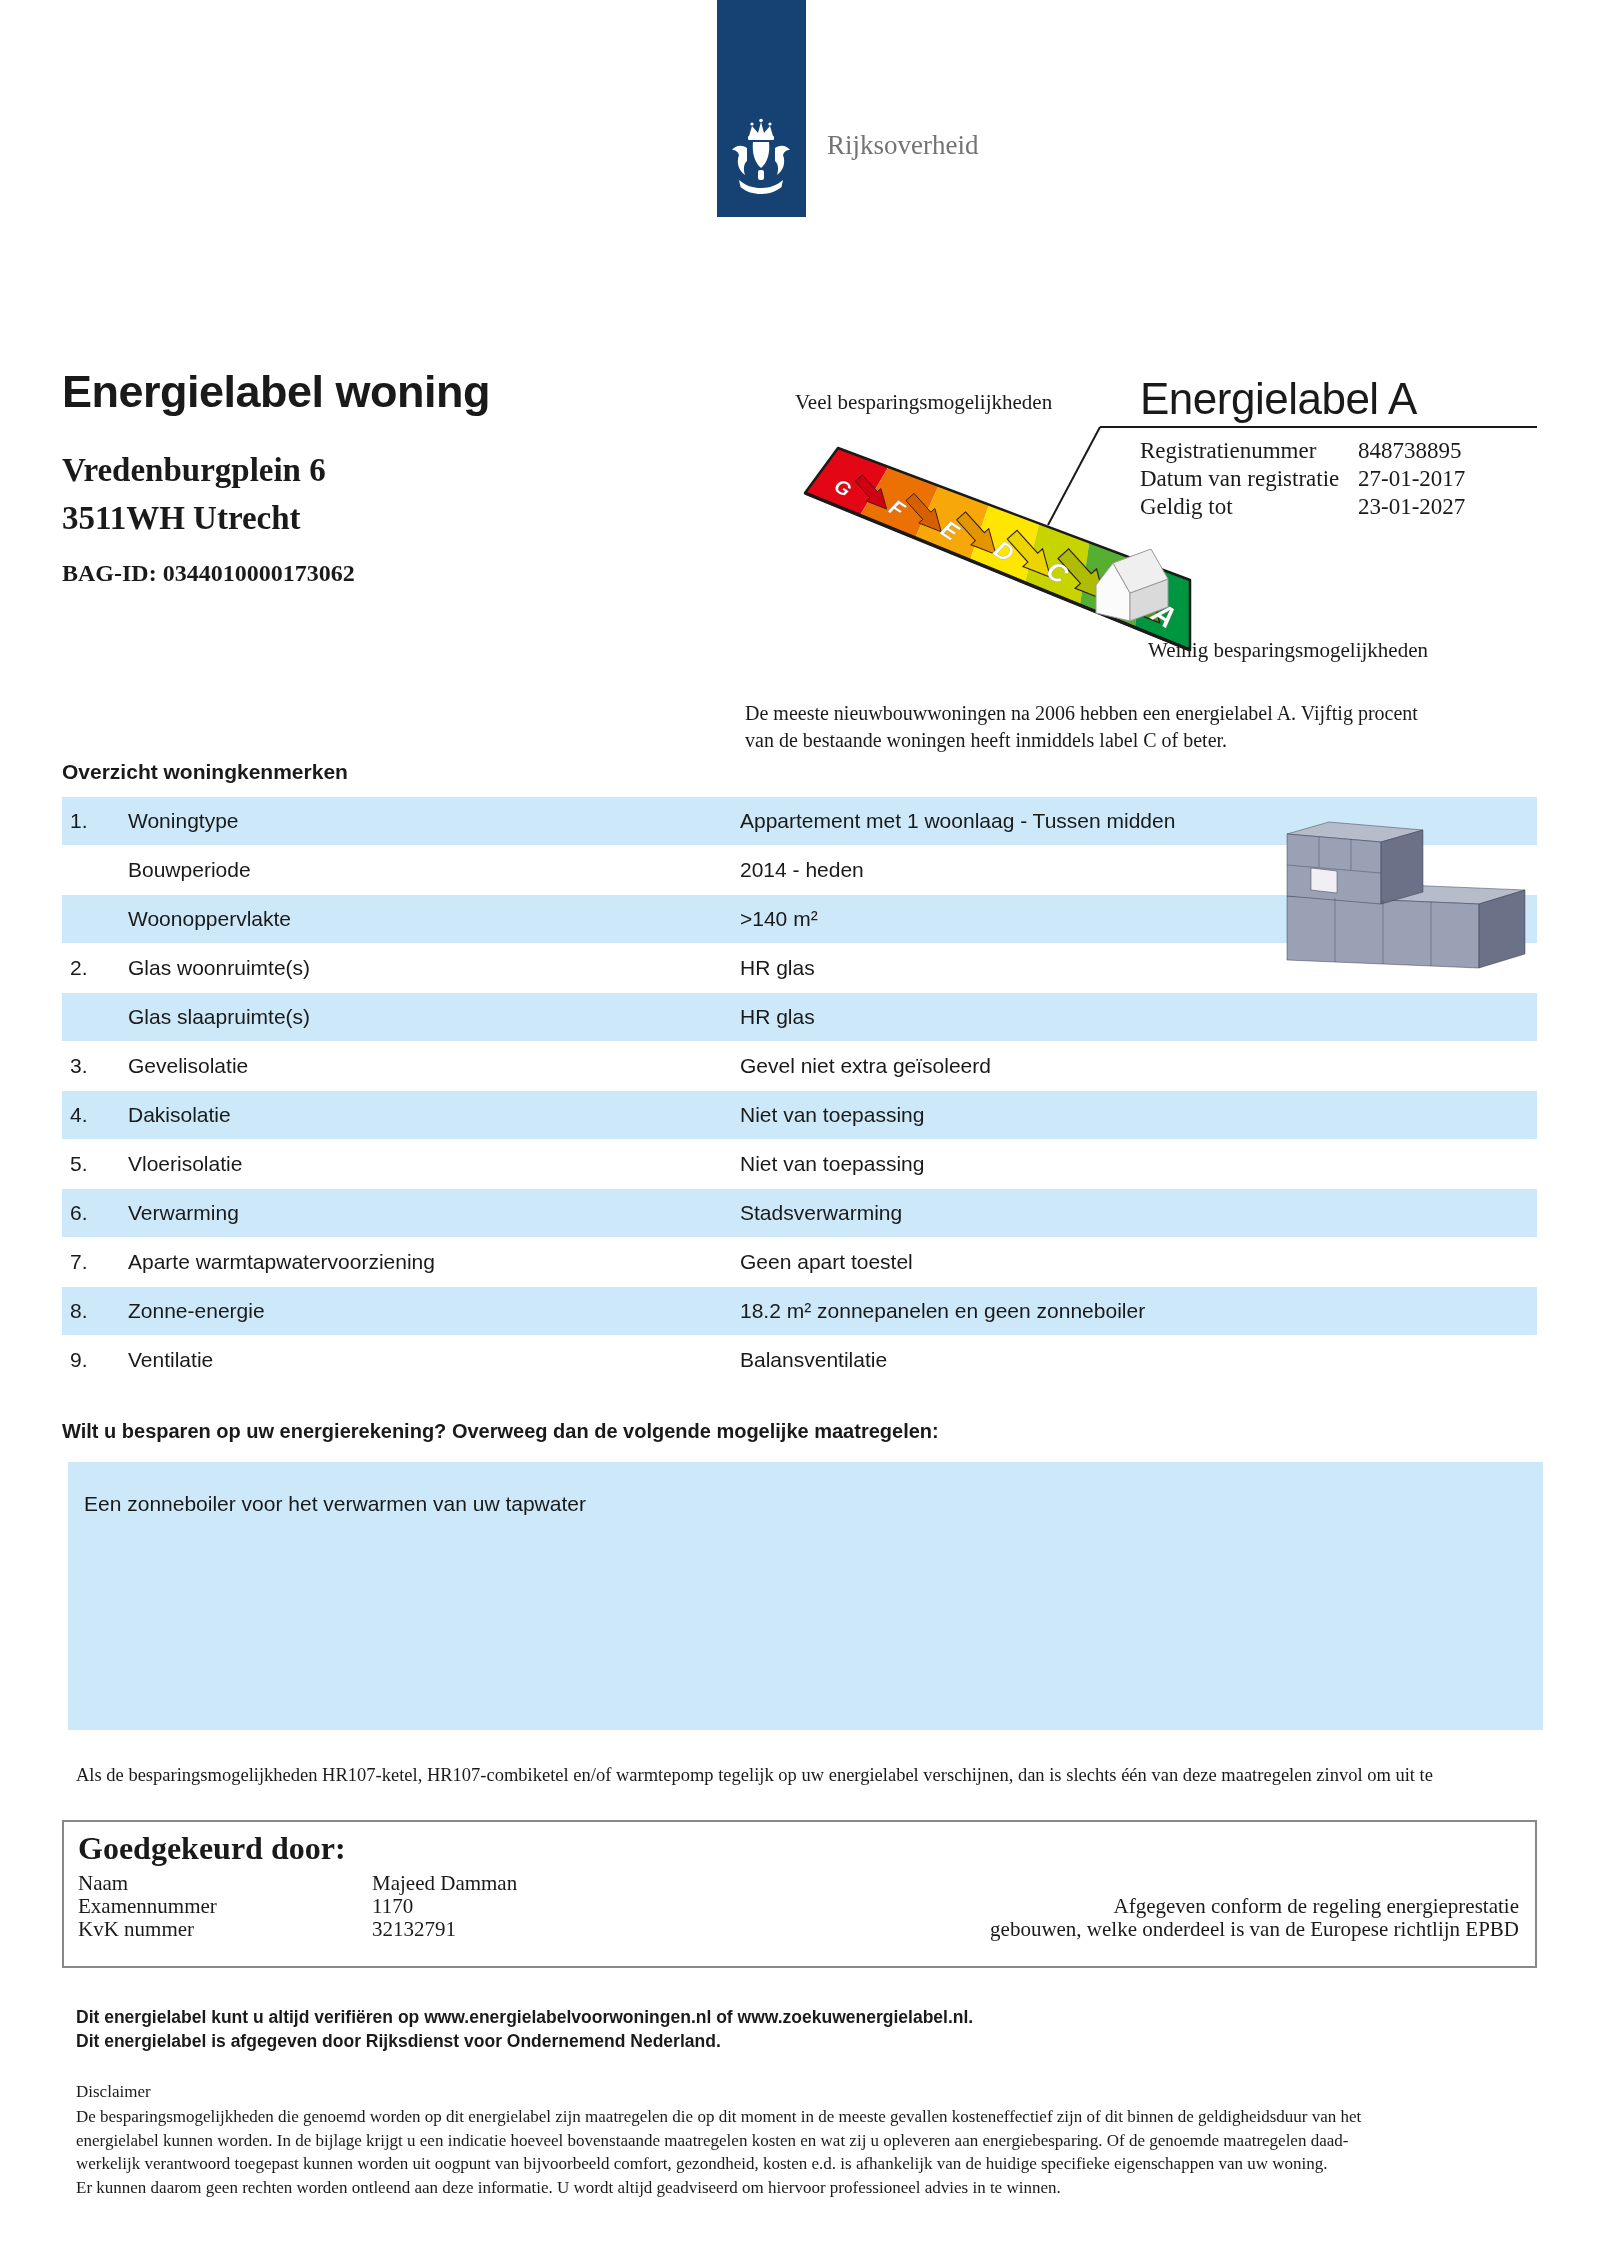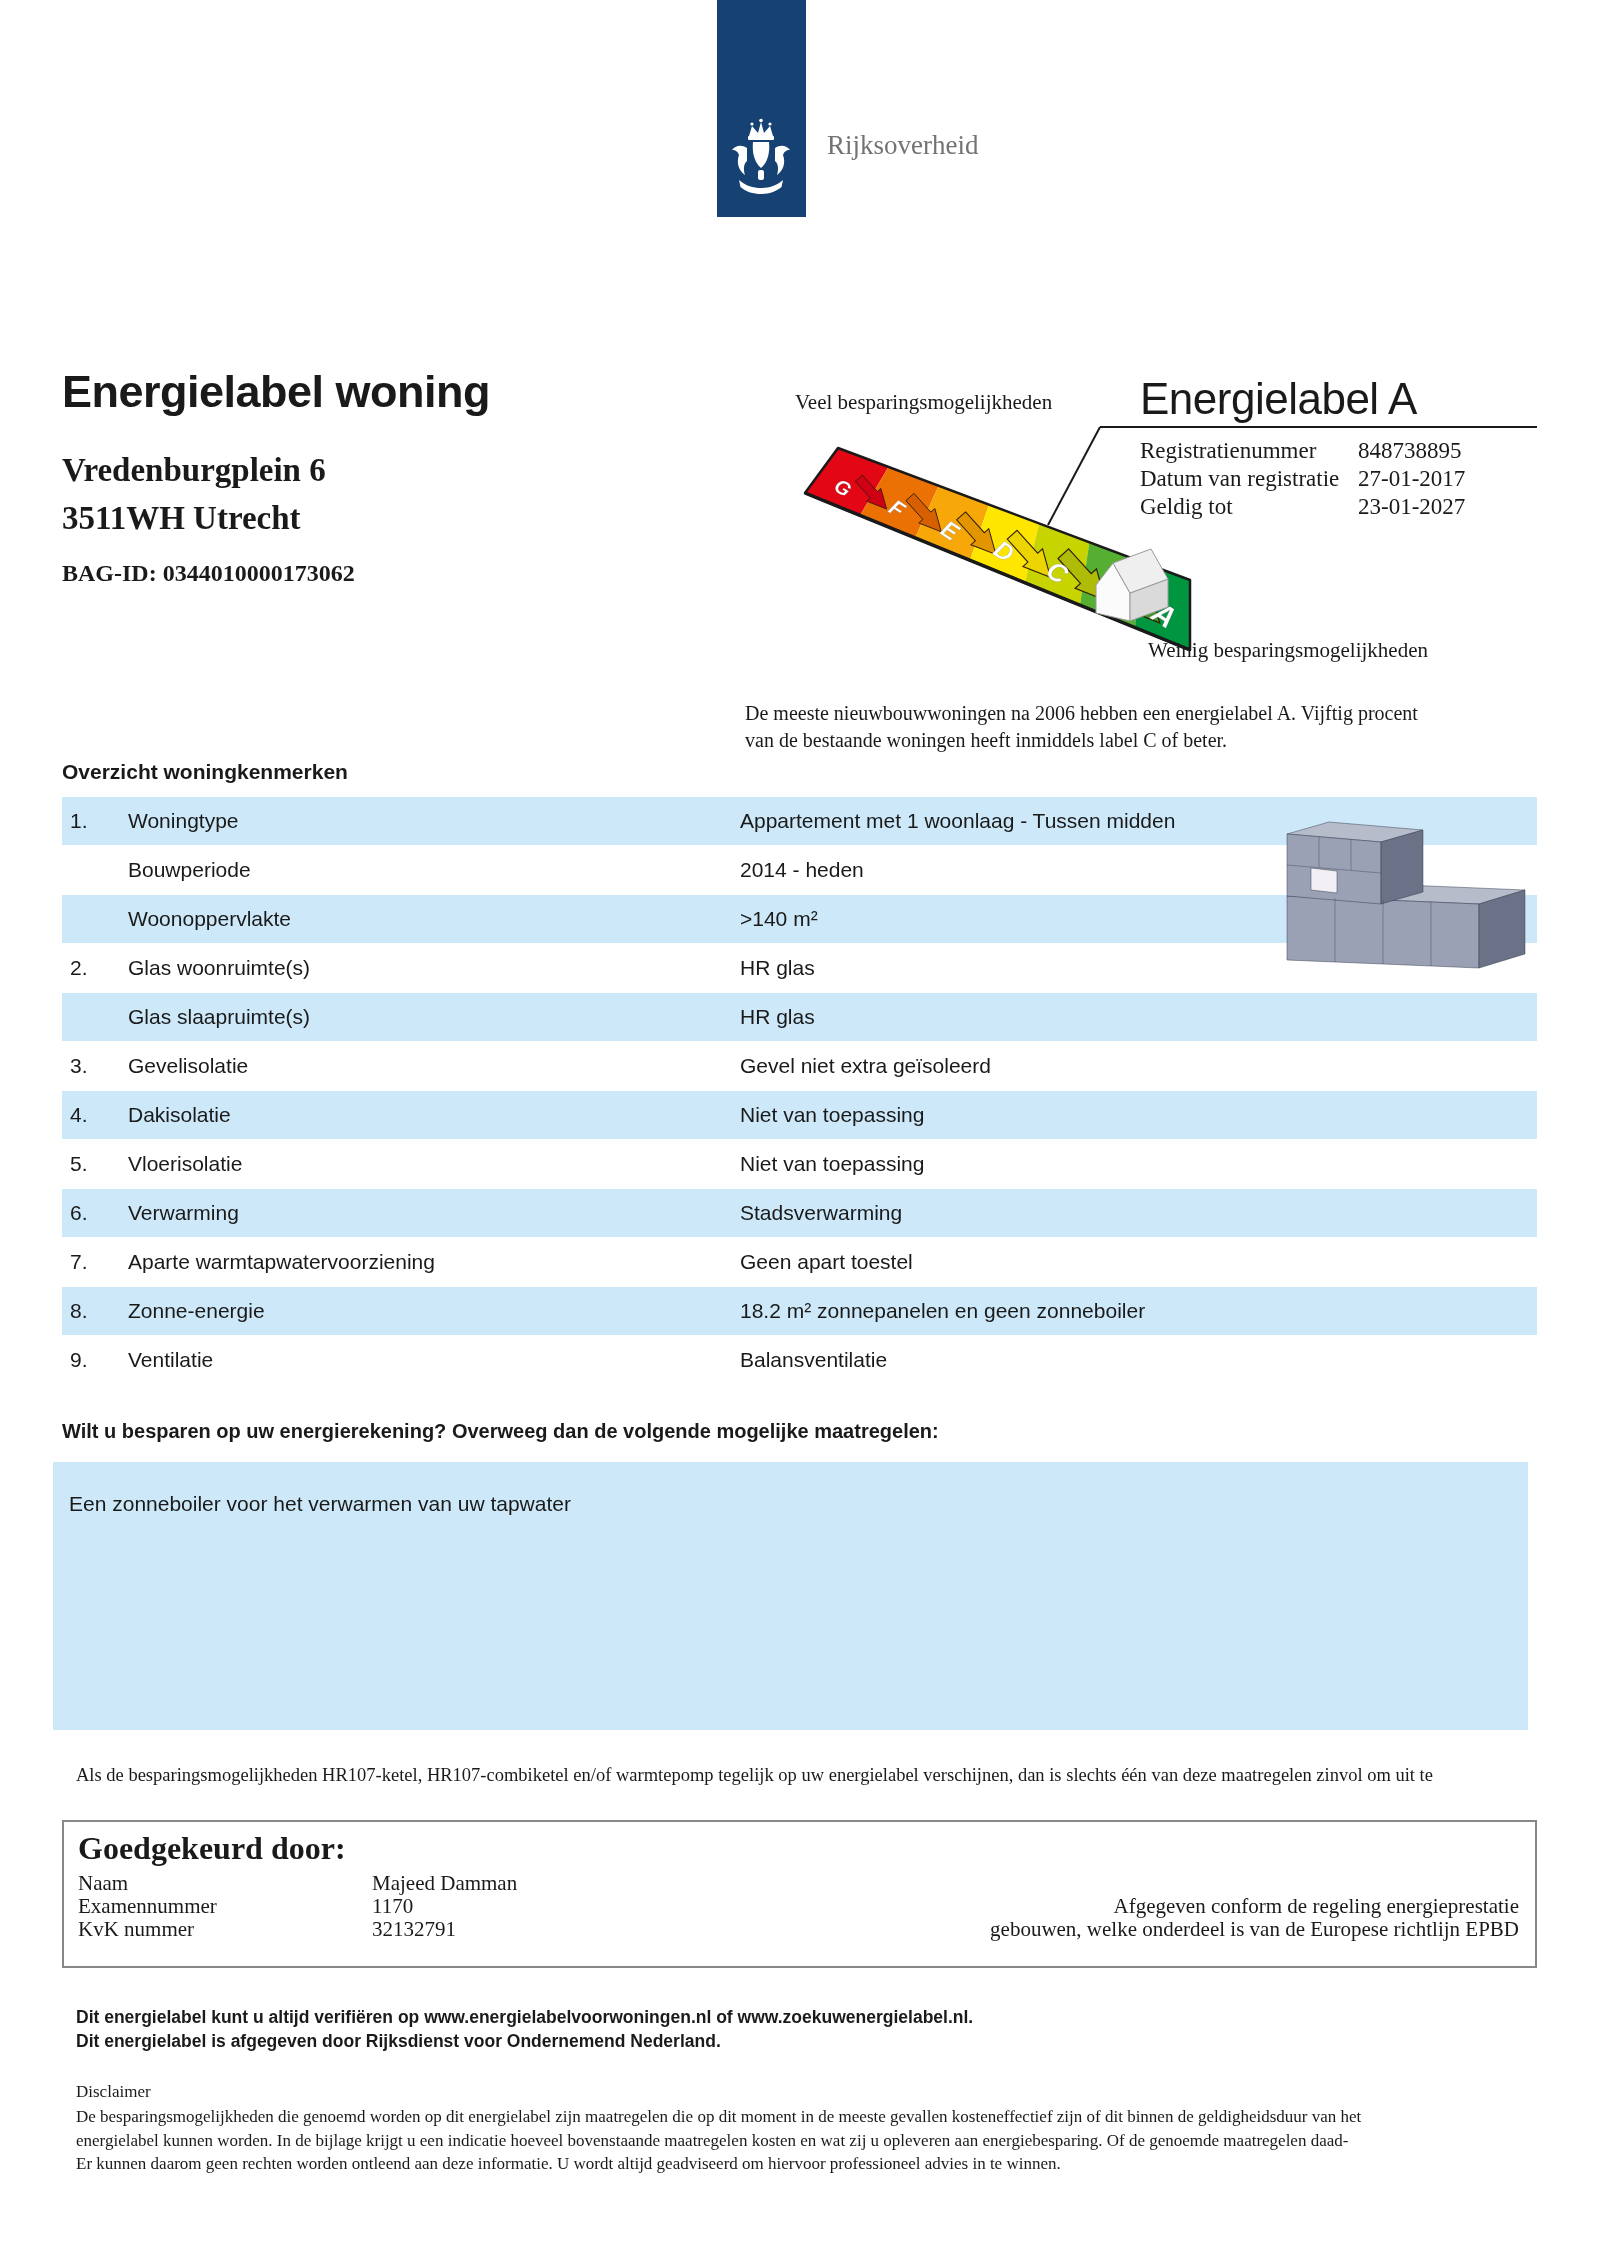--- a/index.html
+++ b/index.html
@@ -31,21 +31,21 @@
   
   #table-heading{left:62px;top:760px;font-size:21px;font-weight:bold;}
   #kenmerken{left:62px;top:797px;width:1475px;}
   .trow{position:relative;height:48px;margin-bottom:1px;font-size:21px;line-height:48px;}
   .trow .num{position:absolute;left:8px;}
   .trow .lbl{position:absolute;left:66px;}
   .trow .val{position:absolute;left:678px;}
 
   
   #measures-heading{left:62px;top:1420px;font-size:20px;font-weight:bold;}
-  #measures-box{left:53px;top:1462px;width:1475px;height:268px;}
+  #measures-box{left:68px;top:1462px;width:1475px;height:268px;}
   #measure-item{position:absolute;left:16px;top:30px;font-size:21px;}
   #note{left:76px;top:1764px;font-size:18.5px;line-height:23.5px;}
 
   
   #approval-box{left:62px;top:1820px;width:1475px;height:148px;border:2px solid #888;box-sizing:border-box;}
   #approval-heading{position:absolute;left:14px;top:8px;font-size:32px;font-weight:bold;}
   #approval-fields{position:absolute;left:14px;top:50px;font-size:21px;line-height:23px;}
   #approval-fields .lbl{display:inline-block;width:294px;}
   #conform{position:absolute;right:16px;top:73px;text-align:right;font-size:21px;line-height:23px;}
 
@@ -257,16 +257,17 @@
   </div>
 
   <div class="abs sans" id="footer-bold">
     <div>Dit energielabel kunt u altijd verifiëren op www.energielabelvoorwoningen.nl of www.zoekuwenergielabel.nl.</div>
     <div>Dit energielabel is afgegeven door Rijksdienst voor Ondernemend Nederland.</div>
   </div>
   <div class="abs serif" id="disclaimer-title">Disclaimer</div>
   <div class="abs serif" id="disclaimer">
     <div>De besparingsmogelijkheden die genoemd worden op dit energielabel zijn maatregelen die op dit moment in de meeste gevallen kosteneffectief zijn of dit binnen de geldigheidsduur van het</div>
     <div>energielabel kunnen worden. In de bijlage krijgt u een indicatie hoeveel bovenstaande maatregelen kosten en wat zij u opleveren aan energiebesparing. Of de genoemde maatregelen daad-</div>
+    <div>werkelijk verantwoord toegepast kunnen worden uit oogpunt van bijvoorbeeld comfort, gezondheid, kosten e.d. is afhankelijk van de huidige specifieke eigenschappen van uw woning.</div>
     <div>Er kunnen daarom geen rechten worden ontleend aan deze informatie. U wordt altijd geadviseerd om hiervoor professioneel advies in te winnen.</div>
   </div>
 
 </div>
 
 </body></html>

